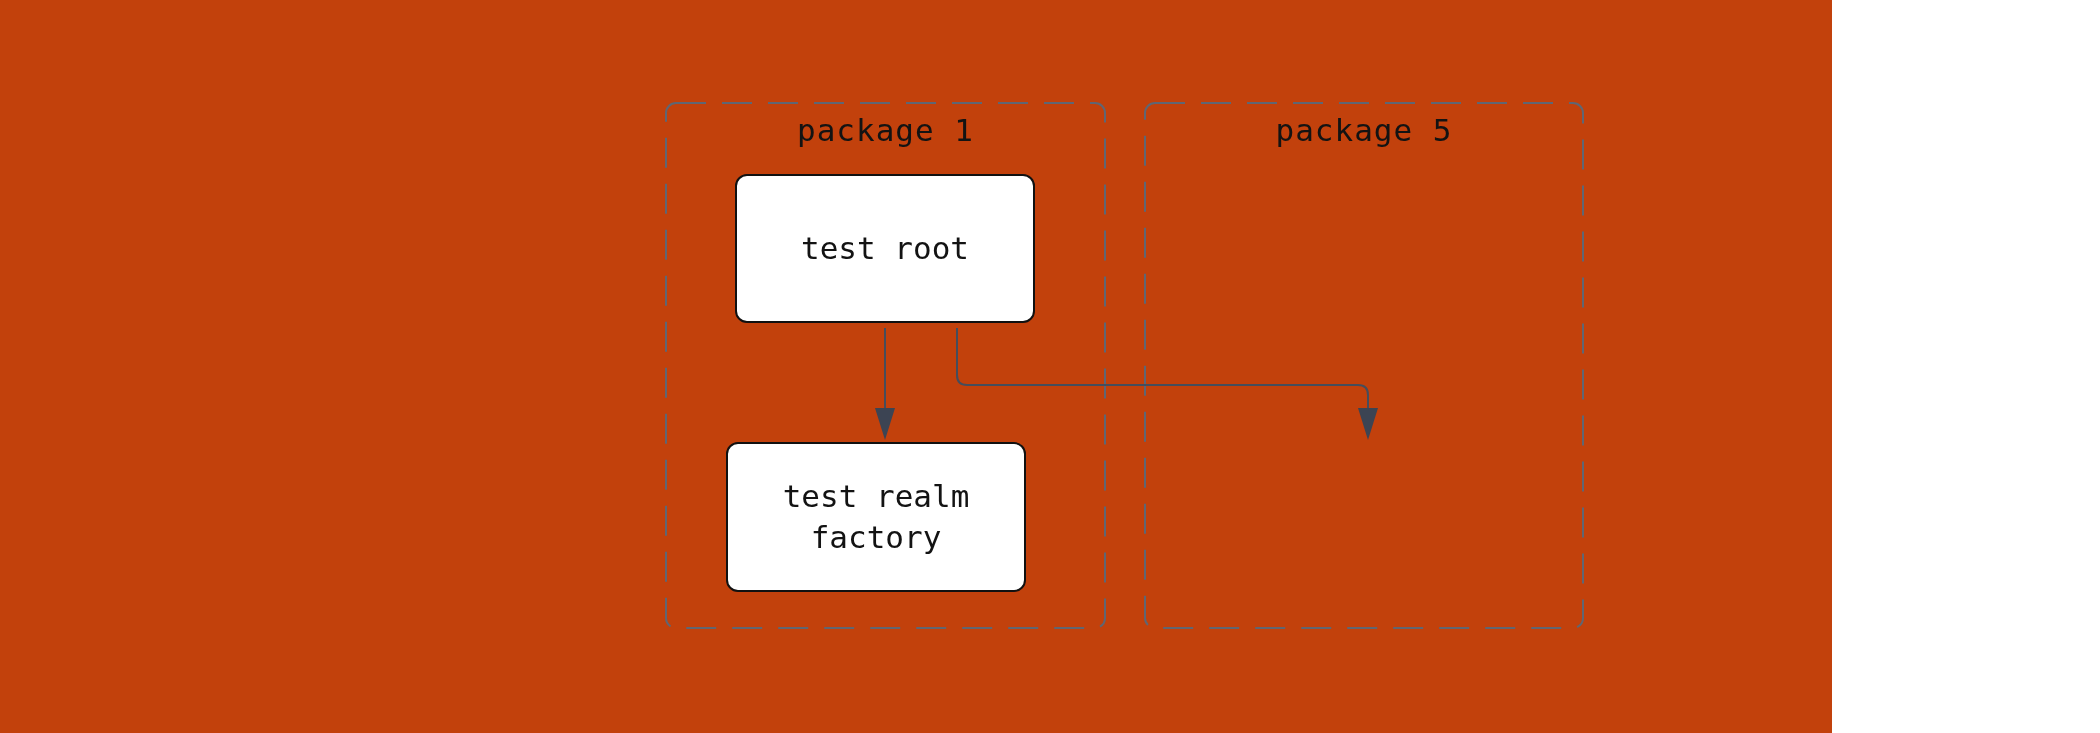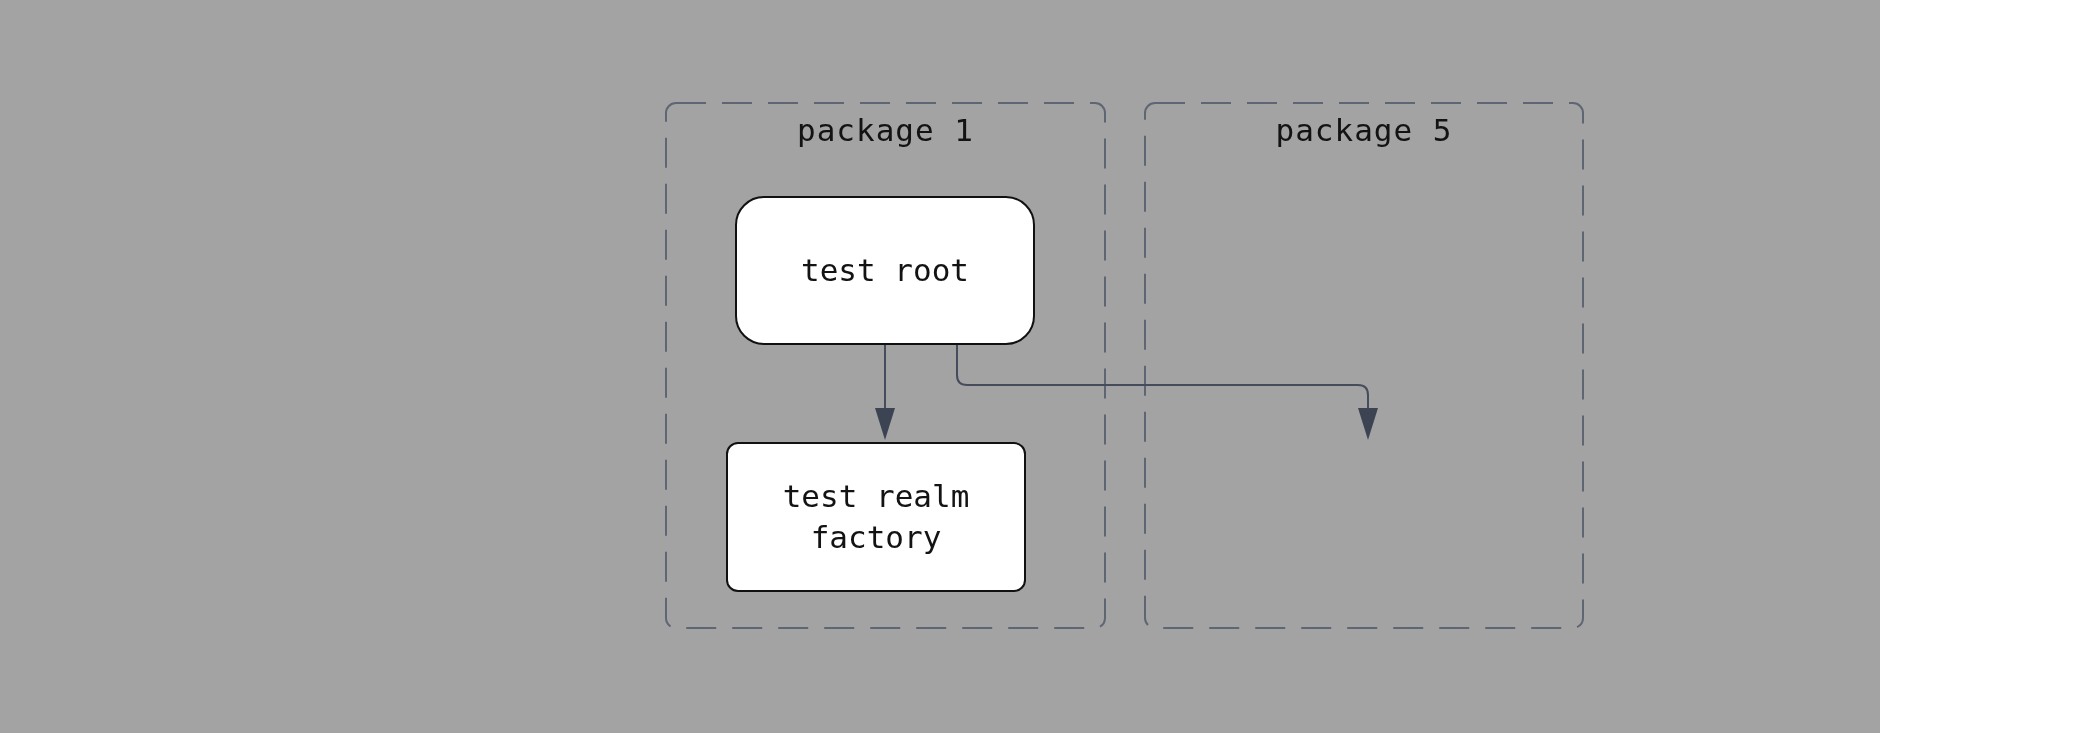--- a/index.html
+++ b/index.html
@@ -4,24 +4,23 @@
 <style>
   html, body {
     margin: 0;
     padding: 0;
     background: #ffffff;
   }
   .stage {
     position: relative;
     width: 1832px;
     height: 733px;
-    background: #a3a3a3;
+    background: #c2410c;
     overflow: hidden;
     font-family: "DejaVu Sans Mono", "Liberation Mono", monospace;
-    padding-left: 48px;
   }
   .layer {
     position: absolute;
     left: 0;
     top: 0;
   }
   .pkg-label {
     position: absolute;
     top: 112px;
     text-align: center;
@@ -41,21 +40,21 @@
     justify-content: center;
     text-align: center;
     background: #ffffff;
     border: 2.5px solid #111111;
     border-radius: 12px;
     font-size: 31px;
     line-height: 1.32;
     color: #131313;
     padding: 0 14px;
   }
-  .node.test-root          { left: 735px;  top: 196px; width: 300px; height: 149px; border-radius: 29px; }
+  .node.test-root          { left: 735px;  top: 174px; width: 300px; height: 149px; }
   .node.test-realm-factory { left: 726px;  top: 442px; width: 300px; height: 150px; }
   .node.test-suite         { left: 1218px; top: 442px; width: 300px; height: 150px; }
 </style>
 </head>
 <body>
 
 <div class="stage">
 
   <svg class="layer" width="2100" height="733" viewBox="0 0 2100 733">
 

